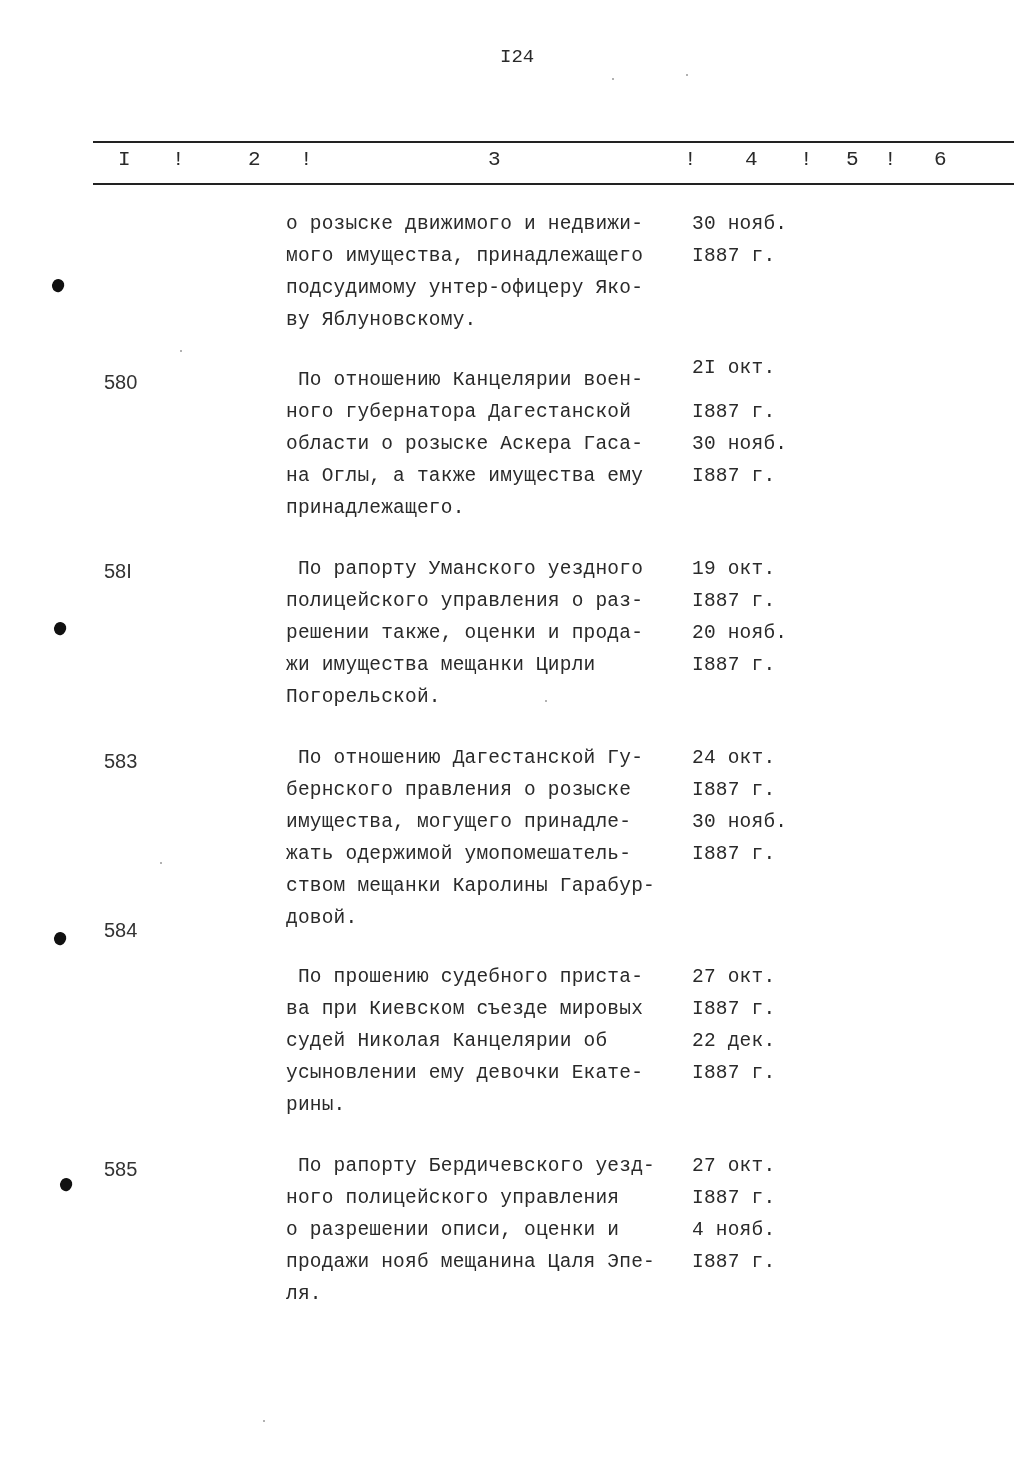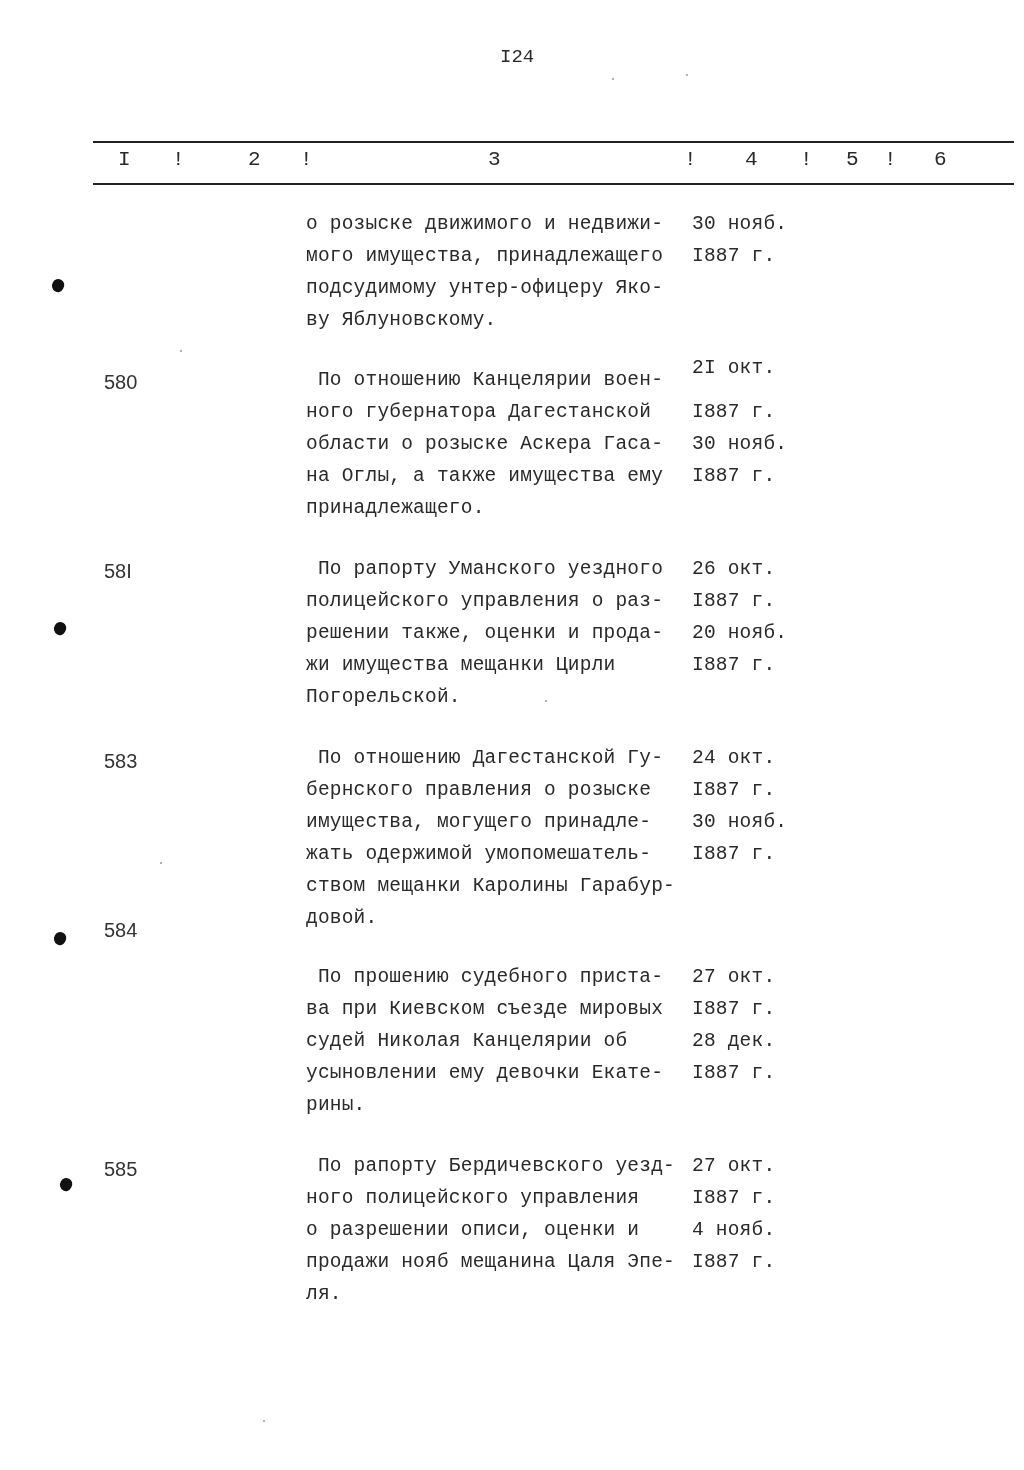--- a/index.html
+++ b/index.html
@@ -26,21 +26,21 @@
   }
   .entry-num {
     position: absolute; left: 104px; font-size: 20px;
     font-family: "Liberation Sans", "DejaVu Sans", sans-serif;
     color: #333;
   }
   .line {
     position: absolute; font-size: 19.5px; white-space: pre;
     letter-spacing: 0.2px;
   }
-  .desc { left: 306px; }
+  .desc { left: 286px; }
   .date { left: 692px; }
   .hole {
     position: absolute; width: 12px; height: 13px;
     background: #111; border-radius: 50% 50% 45% 55%;
     transform: rotate(30deg);
   }
   .speck { position: absolute; width: 2px; height: 2px; background: #999; border-radius: 50%; }
 </style>
 </head>
 <body>
@@ -83,21 +83,21 @@
   <div class="line date" style="top:465px">I887 г.</div>
 </div>
 
 <div>
   <div class="entry-num" style="top:560px">58I</div>
   <div class="line desc" style="top:558px"> По рапорту Уманского уездного</div>
   <div class="line desc" style="top:590px">полицейского управления о раз-</div>
   <div class="line desc" style="top:622px">решении также, оценки и прода-</div>
   <div class="line desc" style="top:654px">жи имущества мещанки Цирли</div>
   <div class="line desc" style="top:686px">Погорельской.</div>
-  <div class="line date" style="top:558px">26 окт.</div>
+  <div class="line date" style="top:558px">19 окт.</div>
   <div class="line date" style="top:590px">I887 г.</div>
   <div class="line date" style="top:622px">20 нояб.</div>
   <div class="line date" style="top:654px">I887 г.</div>
 </div>
 
 <div>
   <div class="entry-num" style="top:750px">583</div>
   <div class="line desc" style="top:747px"> По отношению Дагестанской Гу-</div>
   <div class="line desc" style="top:779px">бернского правления о розыске</div>
   <div class="line desc" style="top:811px">имущества, могущего принадле-</div>
@@ -112,21 +112,21 @@
 
 <div>
   <div class="entry-num" style="top:919px">584</div>
   <div class="line desc" style="top:966px"> По прошению судебного приста-</div>
   <div class="line desc" style="top:998px">ва при Киевском съезде мировых</div>
   <div class="line desc" style="top:1030px">судей Николая Канцелярии об</div>
   <div class="line desc" style="top:1062px">усыновлении ему девочки Екате-</div>
   <div class="line desc" style="top:1094px">рины.</div>
   <div class="line date" style="top:966px">27 окт.</div>
   <div class="line date" style="top:998px">I887 г.</div>
-  <div class="line date" style="top:1030px">28 дек.</div>
+  <div class="line date" style="top:1030px">22 дек.</div>
   <div class="line date" style="top:1062px">I887 г.</div>
 </div>
 
 <div>
   <div class="entry-num" style="top:1158px">585</div>
   <div class="line desc" style="top:1155px"> По рапорту Бердичевского уезд-</div>
   <div class="line desc" style="top:1187px">ного полицейского управления</div>
   <div class="line desc" style="top:1219px">о разрешении описи, оценки и</div>
   <div class="line desc" style="top:1251px">продажи нояб мещанина Цаля Эпе-</div>
   <div class="line desc" style="top:1283px">ля.</div>

